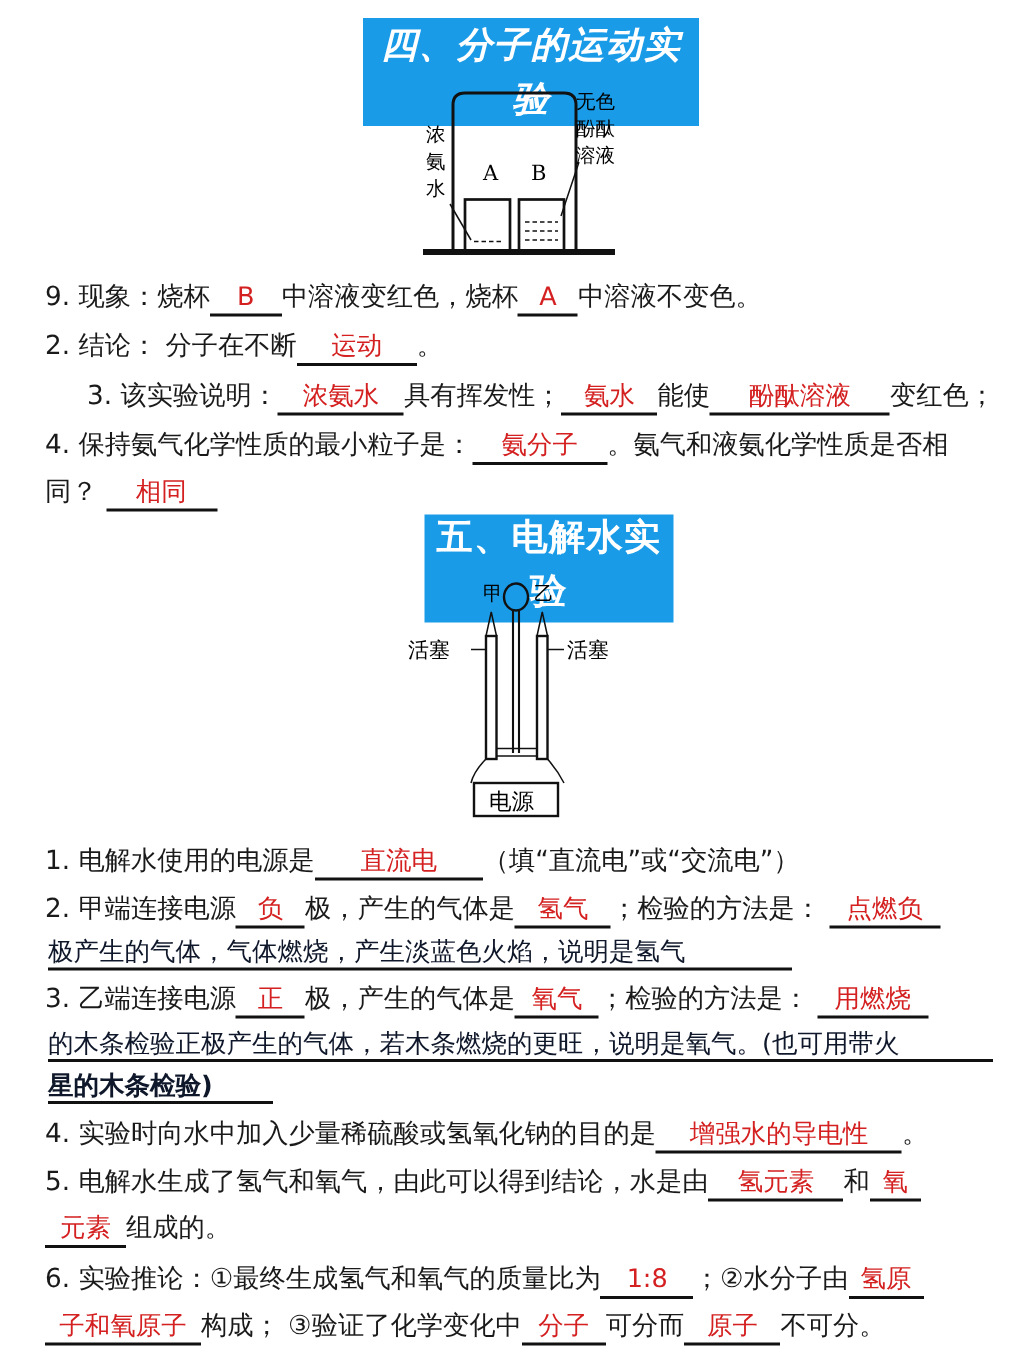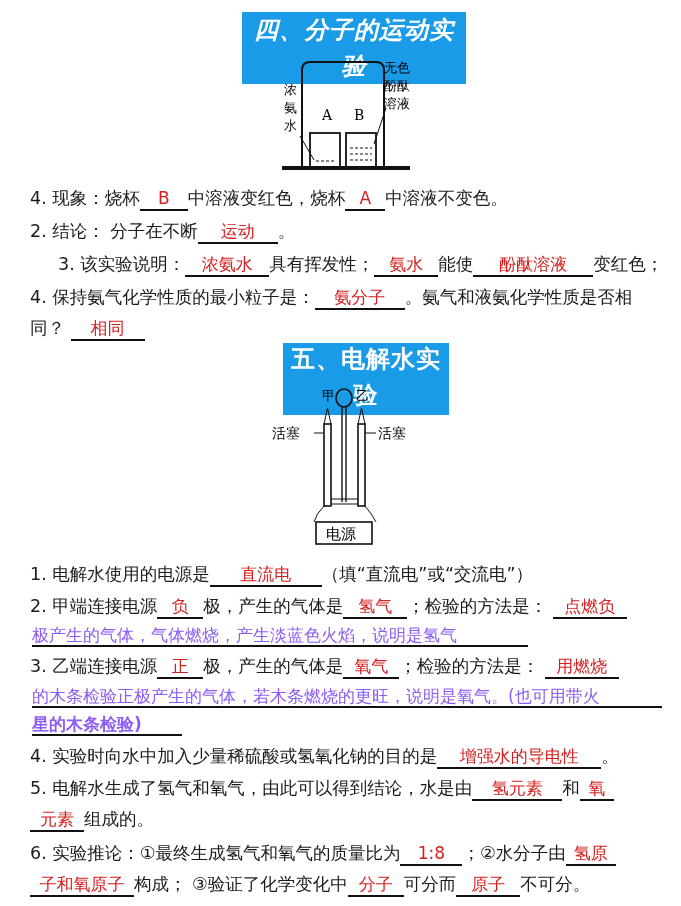--- a/index.html
+++ b/index.html
@@ -3,21 +3,21 @@
 <meta charset="utf-8">
 <style>
   html, body { margin: 0; padding: 0; background: #ffffff; }
   body { width: 681px; height: 906px; position: relative; overflow: hidden;
          font-family: "DejaVu Sans", "Liberation Sans", sans-serif; color: #1a1a1a; }
   .banner { position: absolute; background: #1a9be8; color: #ffffff; font-weight: bold;
             font-size: 24px; line-height: 36px; text-align: center; letter-spacing: 1px; }
   .line { position: absolute; left: 30px; font-size: 17.5px; white-space: nowrap; line-height: 24px; }
   .blank { display: inline-block; border-bottom: 2px solid #111; text-align: center;
            color: #d42020; font-size: 17px; vertical-align: baseline; line-height: 22px; }
-  .ans { position: absolute; color: #8b5cf6; font-size: 17px; white-space: nowrap; line-height: 24px; }
+  .ans { position: absolute; color: #0f172a; font-size: 17px; white-space: nowrap; line-height: 24px; }
   .uline { position: absolute; height: 0; border-bottom: 2px solid #111; }
   svg { position: absolute; }
   svg text { font-family: "DejaVu Serif", "Liberation Serif", serif; }
 </style>
 </head>
 <body>
 
 <div class="banner" style="left:242px; top:12px; width:224px;font-style:italic;">四、分子的运动实验</div>
 
 <svg style="left:270px; top:58px;" width="150" height="115" viewBox="0 0 150 115">
@@ -35,21 +35,21 @@
   <text x="84" y="62" font-size="14">B</text>
   <text x="14" y="36" font-size="13">浓</text>
   <text x="14" y="54" font-size="13">氨</text>
   <text x="14" y="72" font-size="13">水</text>
   <text x="114" y="14" font-size="13">无色</text>
   <text x="114" y="32" font-size="13">酚酞</text>
   <text x="114" y="50" font-size="13">溶液</text>
 </svg>
 
 <div class="line" style="top:186px;">
-  <span>4. 现象：烧杯</span><span class="blank" style="width:48px;">B</span><span>中溶液变红色，烧杯</span><span class="blank" style="width:40px;">A</span><span>中溶液不变色。</span>
+  <span>9. 现象：烧杯</span><span class="blank" style="width:48px;">B</span><span>中溶液变红色，烧杯</span><span class="blank" style="width:40px;">A</span><span>中溶液不变色。</span>
 </div>
 
 <div class="line" style="top:219px;">
   <span>2. 结论：  分子在不断</span><span class="blank" style="width:80px;">运动</span><span>。</span>
 </div>
 
 <div class="line" style="top:252px;margin-left:28px;">
   <span>3. 该实验说明：</span><span class="blank" style="width:84px;">浓氨水</span><span>具有挥发性；</span><span class="blank" style="width:64px;">氨水</span><span>能使</span><span class="blank" style="width:120px;">酚酞溶液</span><span>变红色；</span>
 </div>
 

